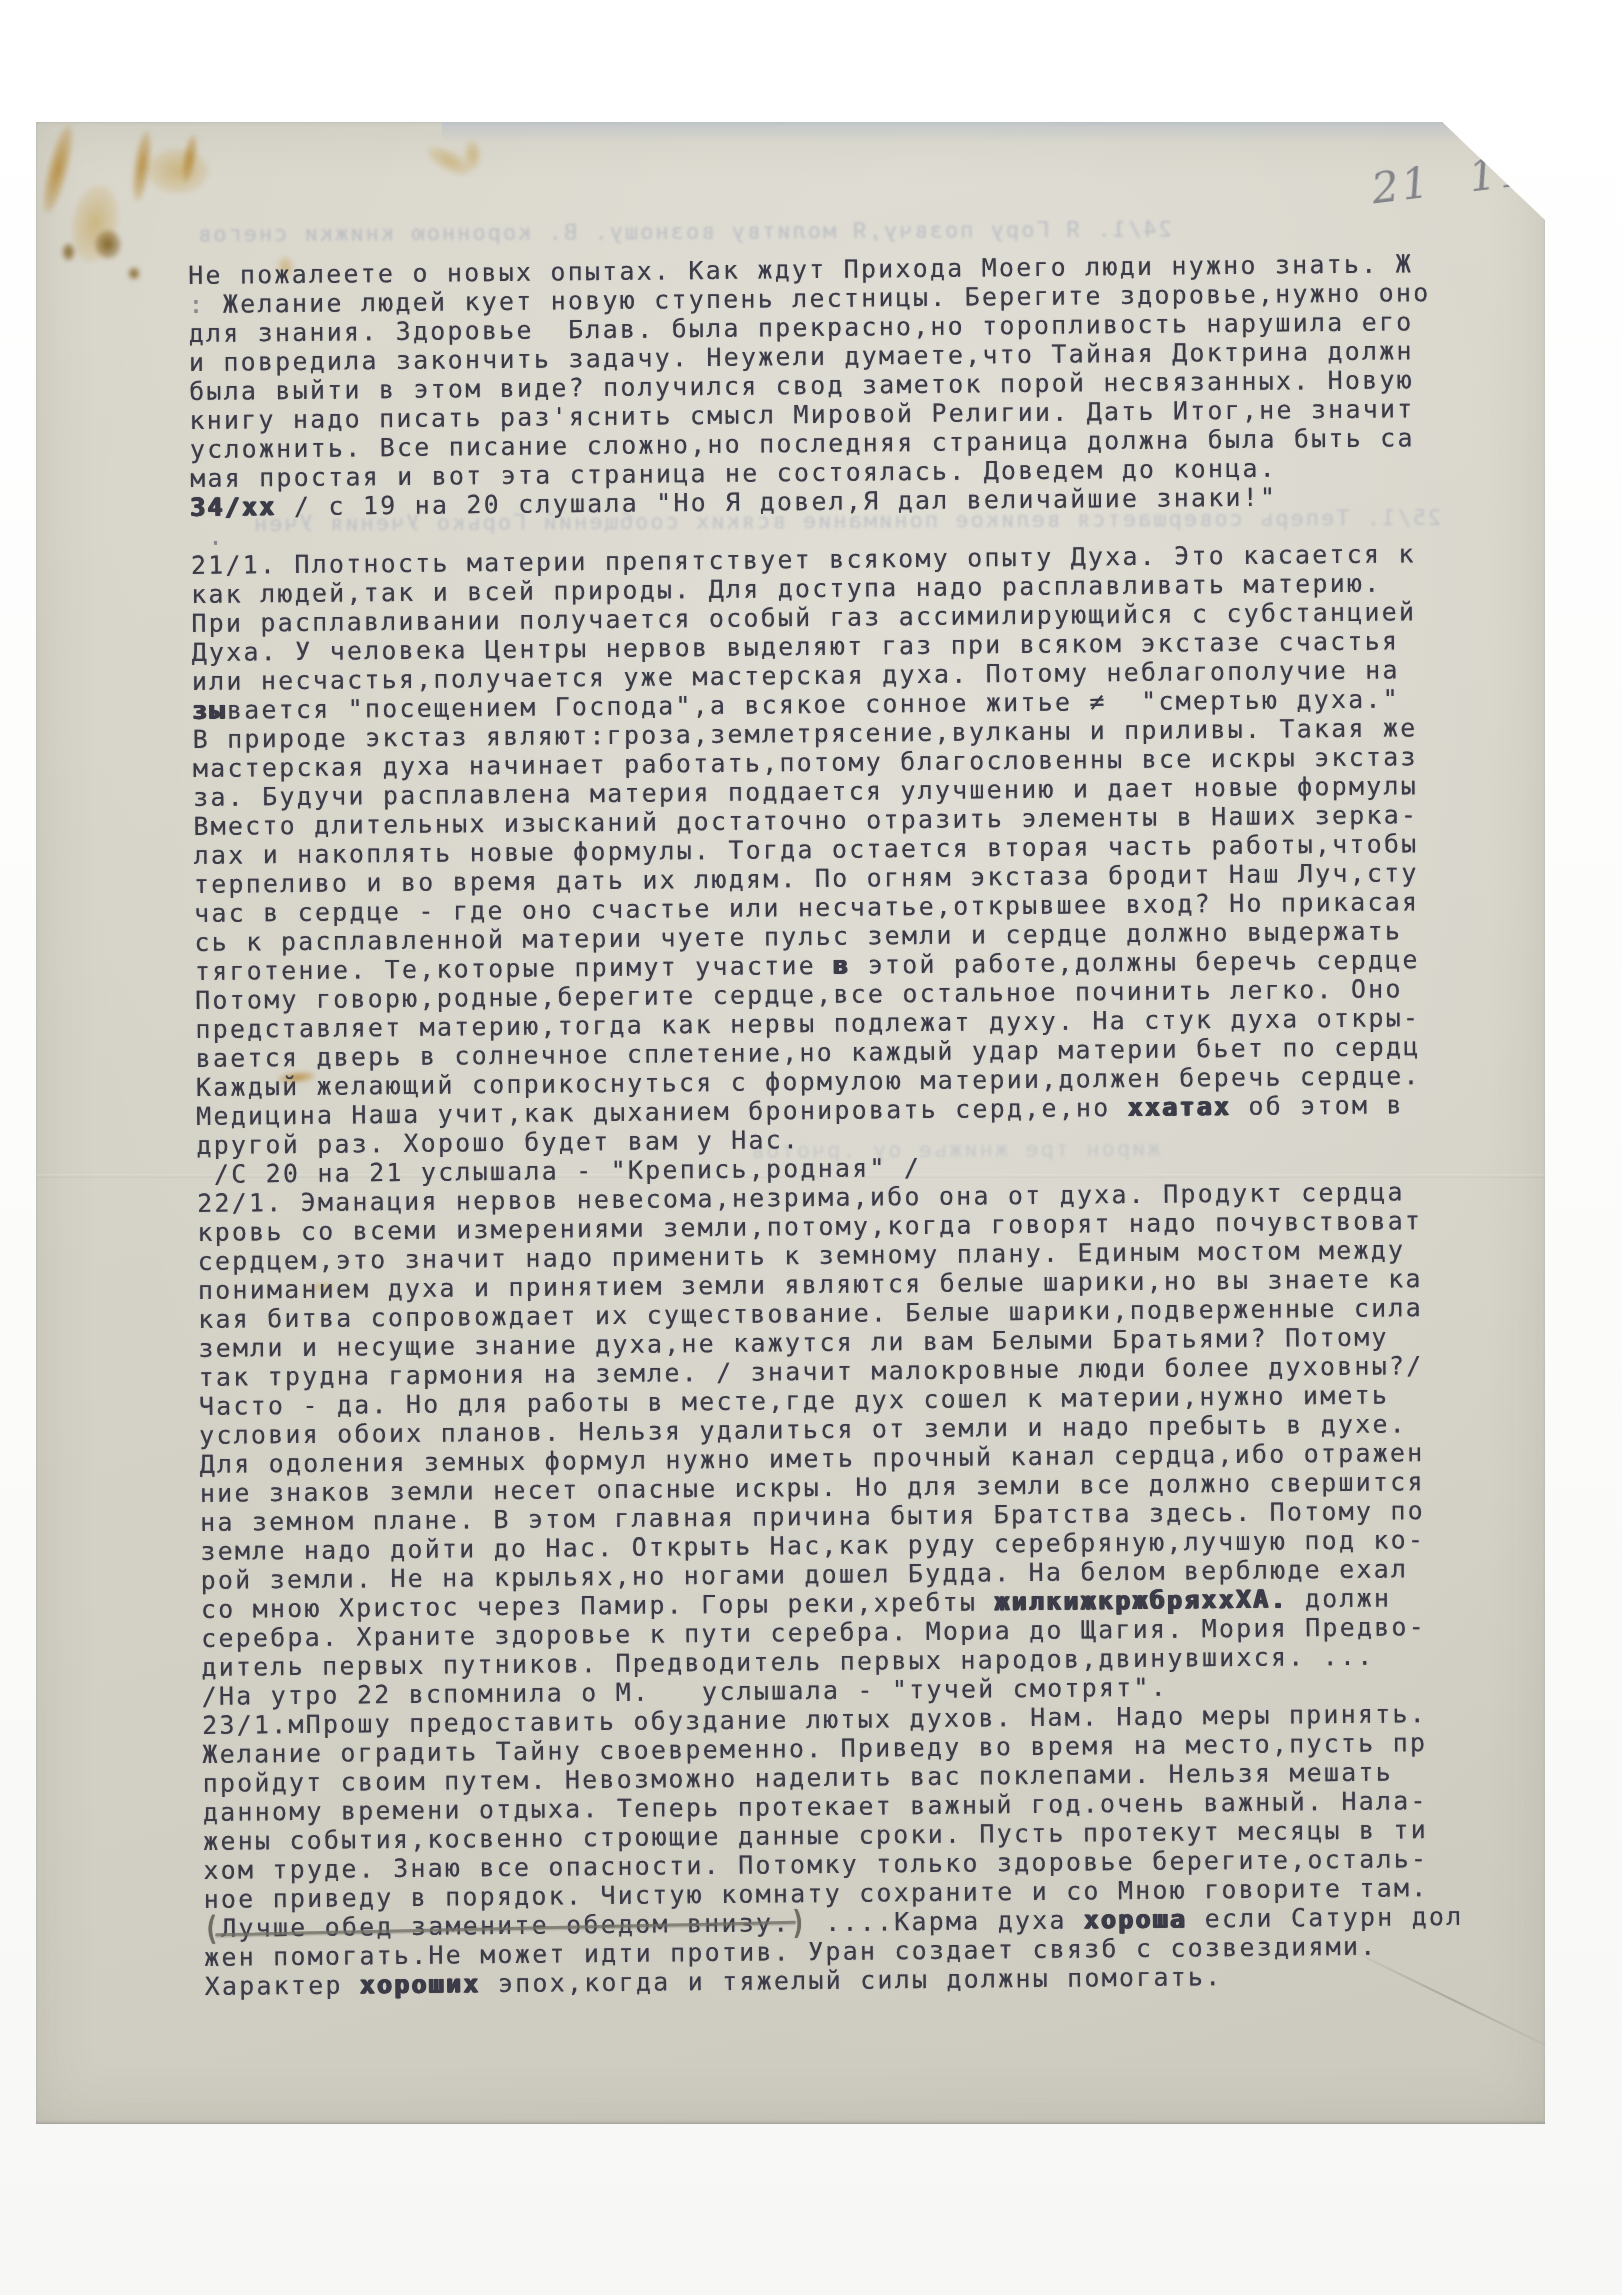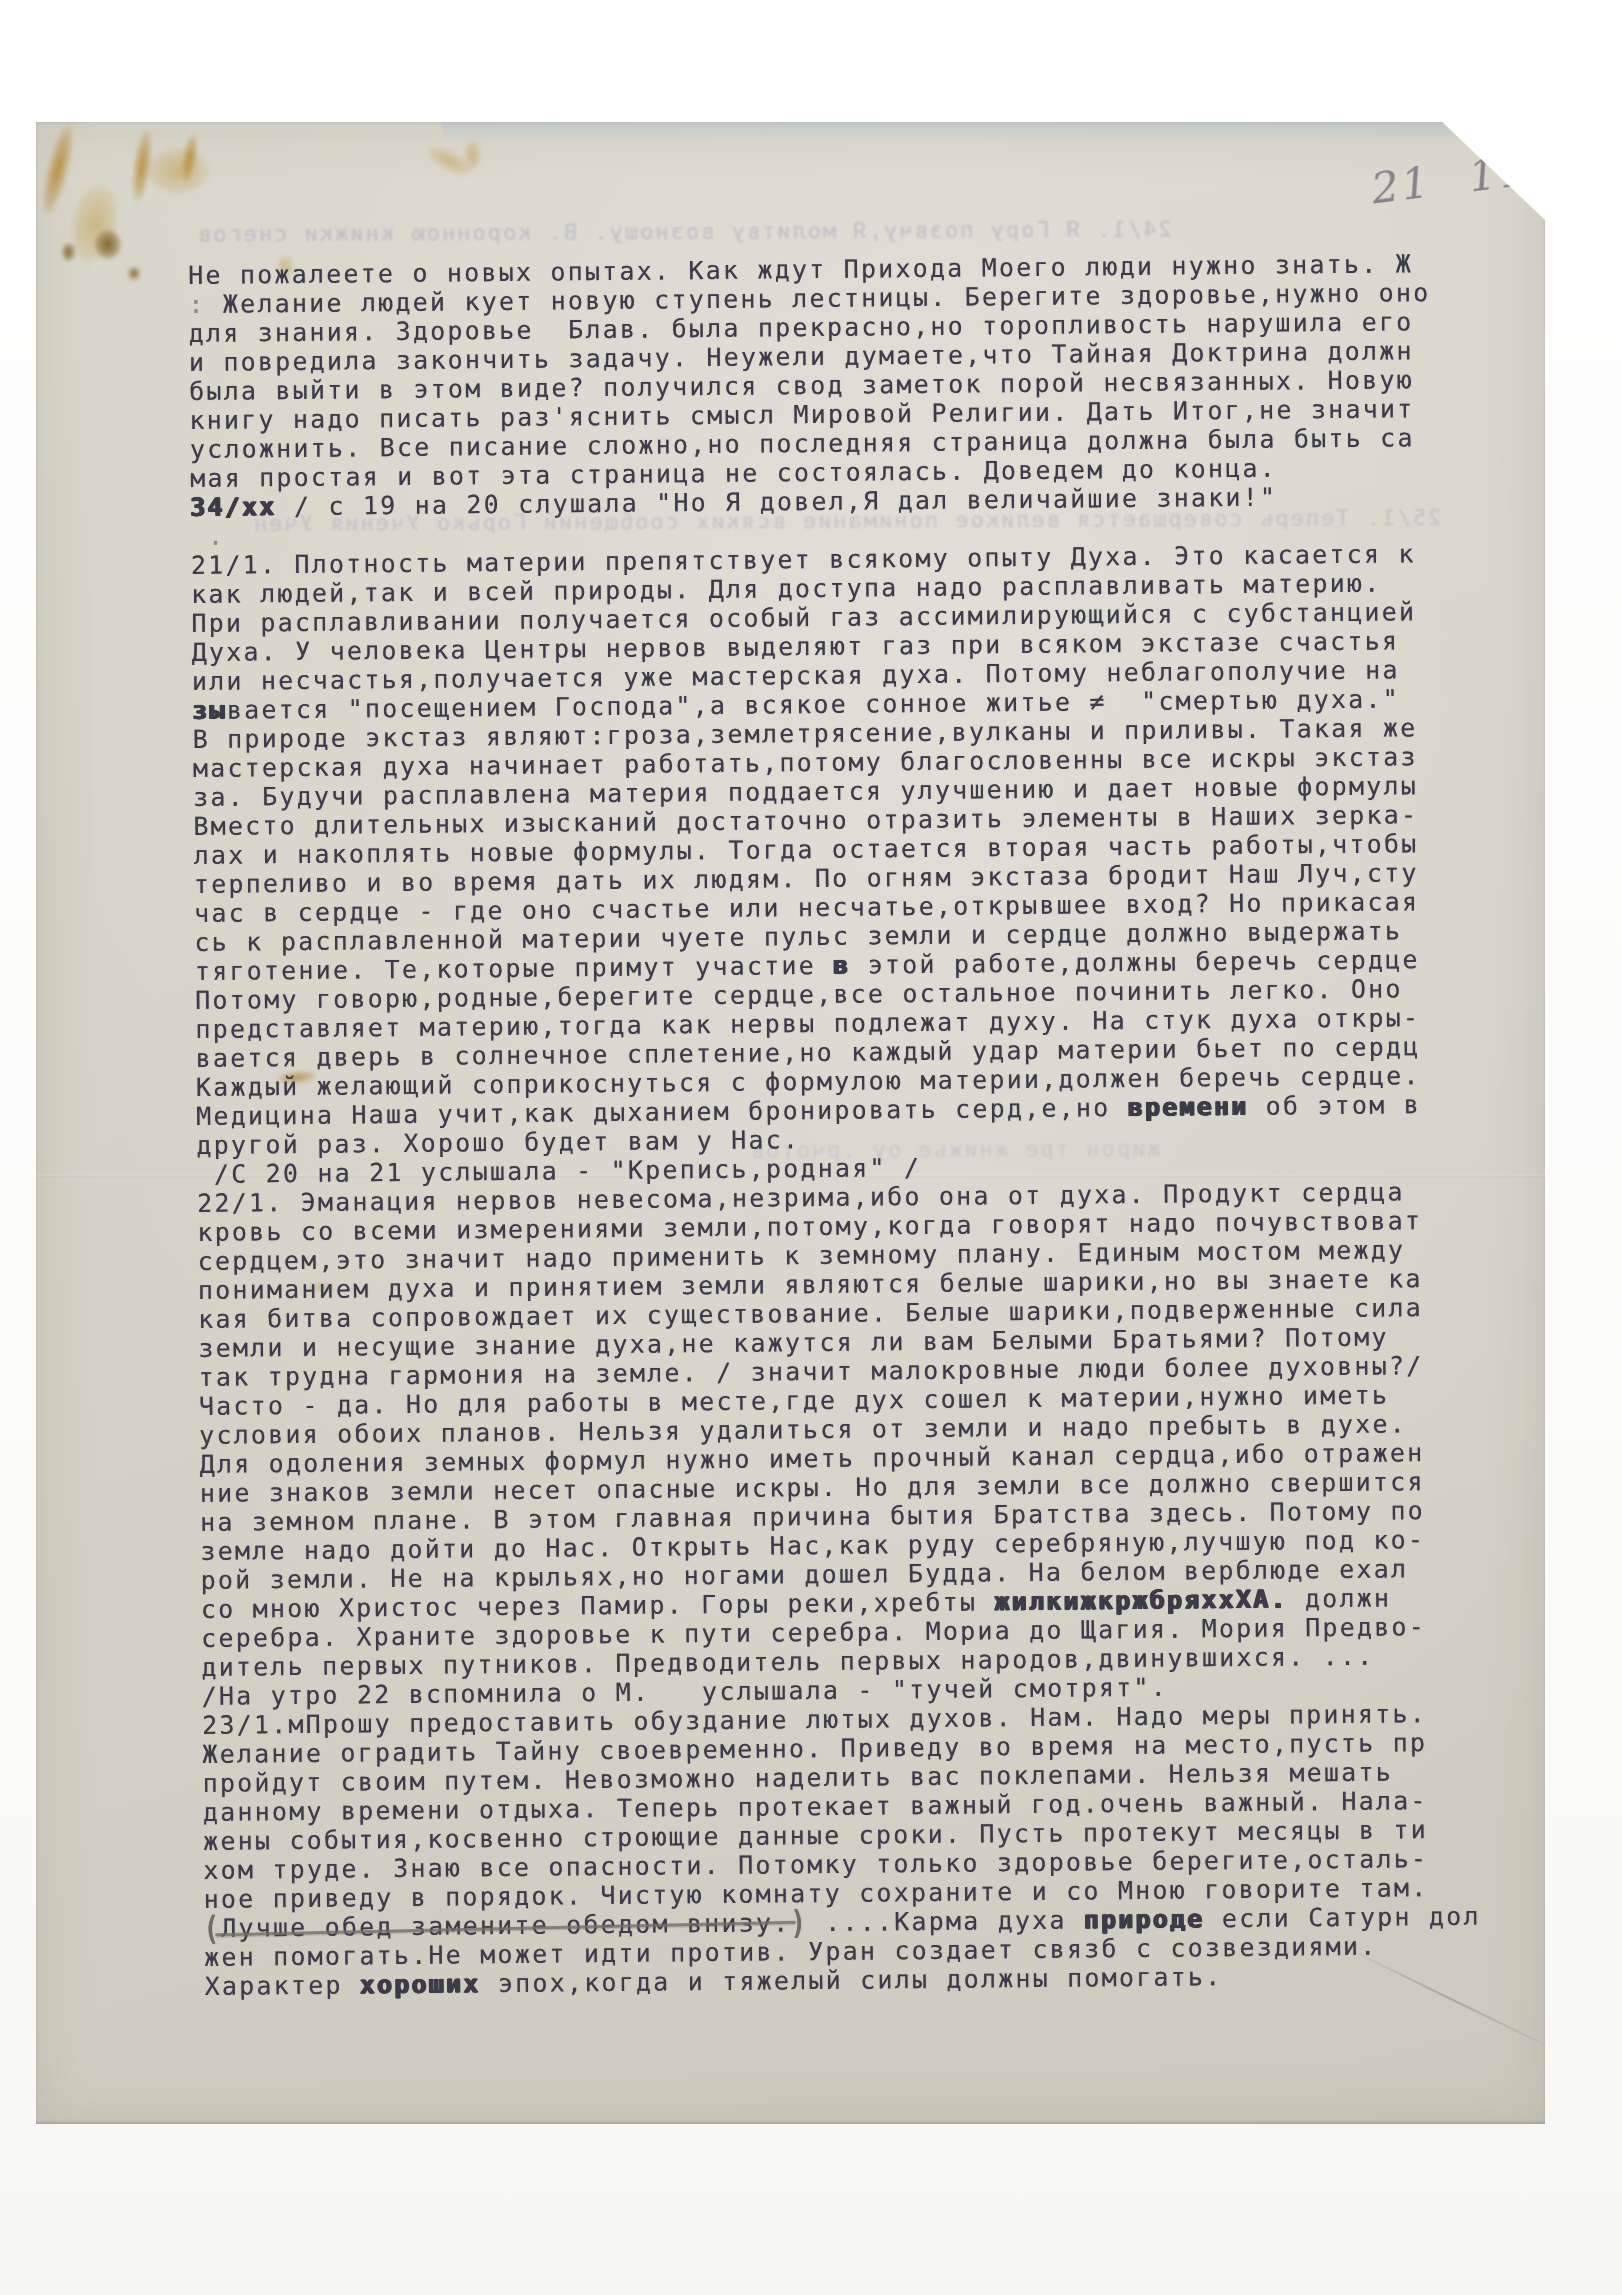--- a/index.html
+++ b/index.html
@@ -103,21 +103,21 @@
       <div class="line"><span>Вместо длительных изысканий достаточно отразить элементы в Наших зерка-</span></div>
       <div class="line"><span>лах и накоплять новые формулы. Тогда остается вторая часть работы,чтобы</span></div>
       <div class="line"><span>терпеливо и во время дать их людям. По огням экстаза бродит Наш Луч,сту</span></div>
       <div class="line"><span>час в сердце - где оно счастье или несчатье,открывшее вход? Но прикасая</span></div>
       <div class="line"><span>сь к расплавленной материи чуете пульс земли и сердце должно выдержать</span></div>
       <div class="line"><span>тяготение. Те,которые примут участие </span><span class="ot">в</span><span> этой работе,должны беречь сердце</span></div>
       <div class="line"><span>Потому говорю,родные,берегите сердце,все остальное починить легко. Оно</span></div>
       <div class="line"><span>представляет материю,тогда как нервы подлежат духу. На стук духа откры-</span></div>
       <div class="line"><span>вается дверь в солнечное сплетение,но каждый удар материи бьет по сердц</span></div>
       <div class="line"><span>Каждый желающий соприкоснуться с формулою материи,должен беречь сердце.</span></div>
-      <div class="line"><span>Медицина Наша учит,как дыханием бронировать серд,е,но </span><span class="ot">времени</span><span> об этом в</span></div>
+      <div class="line"><span>Медицина Наша учит,как дыханием бронировать серд,е,но </span><span class="ot">ххатах</span><span> об этом в</span></div>
       <div class="line"><span>другой раз. Хорошо будет вам у Нас.</span></div>
       <div class="line"><span> /С 20 на 21 услышала - "Крепись,родная" /</span></div>
       <div class="line"><span>22/1. Эманация нервов невесома,незрима,ибо она от духа. Продукт сердца</span></div>
       <div class="line"><span>кровь со всеми измерениями земли,потому,когда говорят надо почувствоват</span></div>
       <div class="line"><span>сердцем,это значит надо применить к земному плану. Единым мостом между</span></div>
       <div class="line"><span>пониманием духа и принятием земли являются белые шарики,но вы знаете ка</span></div>
       <div class="line"><span>кая битва сопровождает их существование. Белые шарики,подверженные сила</span></div>
       <div class="line"><span>земли и несущие знание духа,не кажутся ли вам Белыми Братьями? Потому</span></div>
       <div class="line"><span>так трудна гармония на земле. / значит малокровные люди более духовны?/</span></div>
       <div class="line"><span>Часто - да. Но для работы в месте,где дух сошел к материи,нужно иметь</span></div>
@@ -131,18 +131,18 @@
       <div class="line"><span>серебра. Храните здоровье к пути серебра. Мориа до Щагия. Мория Предво-</span></div>
       <div class="line"><span>дитель первых путников. Предводитель первых народов,двинувшихся. ...</span></div>
       <div class="line"><span>/На утро 22 вспомнила о М.   услышала - "тучей смотрят".</span></div>
       <div class="line"><span>23/1.мПрошу предоставить обуздание лютых духов. Нам. Надо меры принять.</span></div>
       <div class="line"><span>Желание оградить Тайну своевременно. Приведу во время на место,пусть пр</span></div>
       <div class="line"><span>пройдут своим путем. Невозможно наделить вас поклепами. Нельзя мешать</span></div>
       <div class="line"><span>данному времени отдыха. Теперь протекает важный год.очень важный. Нала-</span></div>
       <div class="line"><span>жены события,косвенно строющие данные сроки. Пусть протекут месяцы в ти</span></div>
       <div class="line"><span>хом труде. Знаю все опасности. Потомку только здоровье берегите,осталь-</span></div>
       <div class="line"><span>ное приведу в порядок. Чистую комнату сохраните и со Мною говорите там.</span></div>
-      <div class="line"><span class="pparen">(</span><span class="pstrike">Лучше обед замените обедом внизу.</span><span class="pparen">)</span><span> ....Карма духа </span><span class="ot">природе</span><span> если Сатурн дол</span></div>
+      <div class="line"><span class="pparen">(</span><span class="pstrike">Лучше обед замените обедом внизу.</span><span class="pparen">)</span><span> ....Карма духа </span><span class="ot">хороша</span><span> если Сатурн дол</span></div>
       <div class="line"><span>жен помогать.Не может идти против. Уран создает связб с созвездиями.</span></div>
       <div class="line"><span>Характер </span><span class="ot">хороших</span><span> эпох,когда и тяжелый силы должны помогать.</span></div>
     </div>
 </div>
 
 
 </body></html>

